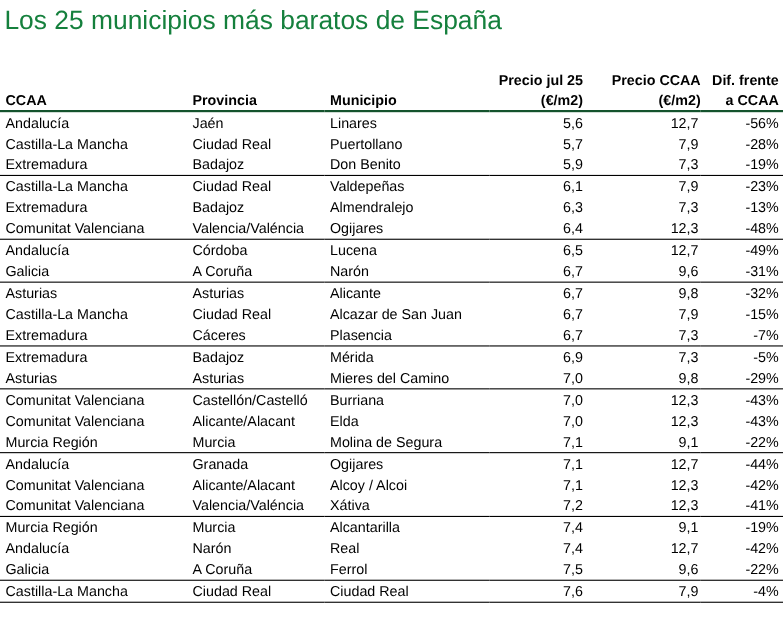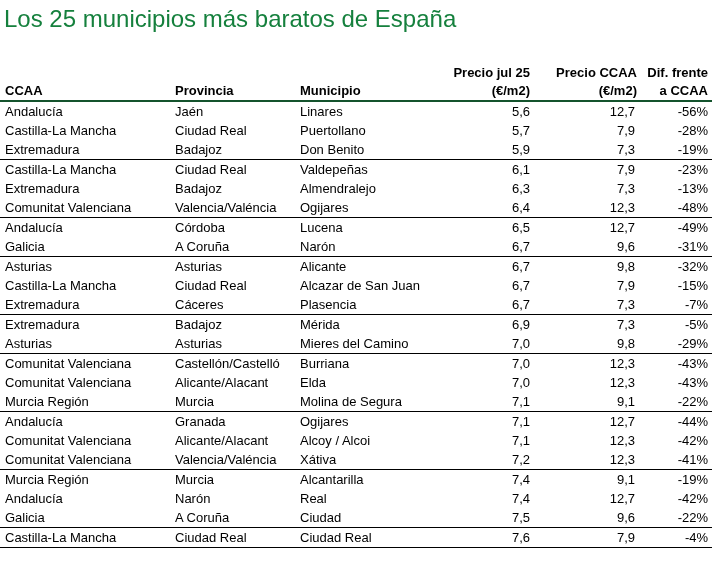--- a/index.html
+++ b/index.html
@@ -256,21 +256,21 @@
           <td class="al">Andalucía</td>
           <td class="al">Narón</td>
           <td class="al">Real</td>
           <td class="ar">7,4</td>
           <td class="ar ar5">12,7</td>
           <td class="ar ar6">-42%</td>
         </tr>
         <tr class="group-end">
           <td class="al">Galicia</td>
           <td class="al">A Coruña</td>
-          <td class="al">Ciudad</td>
+          <td class="al">Ferrol</td>
           <td class="ar">7,5</td>
           <td class="ar ar5">9,6</td>
           <td class="ar ar6">-22%</td>
         </tr>
         <tr class="group-end">
           <td class="al">Castilla-La Mancha</td>
           <td class="al">Ciudad Real</td>
           <td class="al">Ciudad Real</td>
           <td class="ar">7,6</td>
           <td class="ar ar5">7,9</td>

